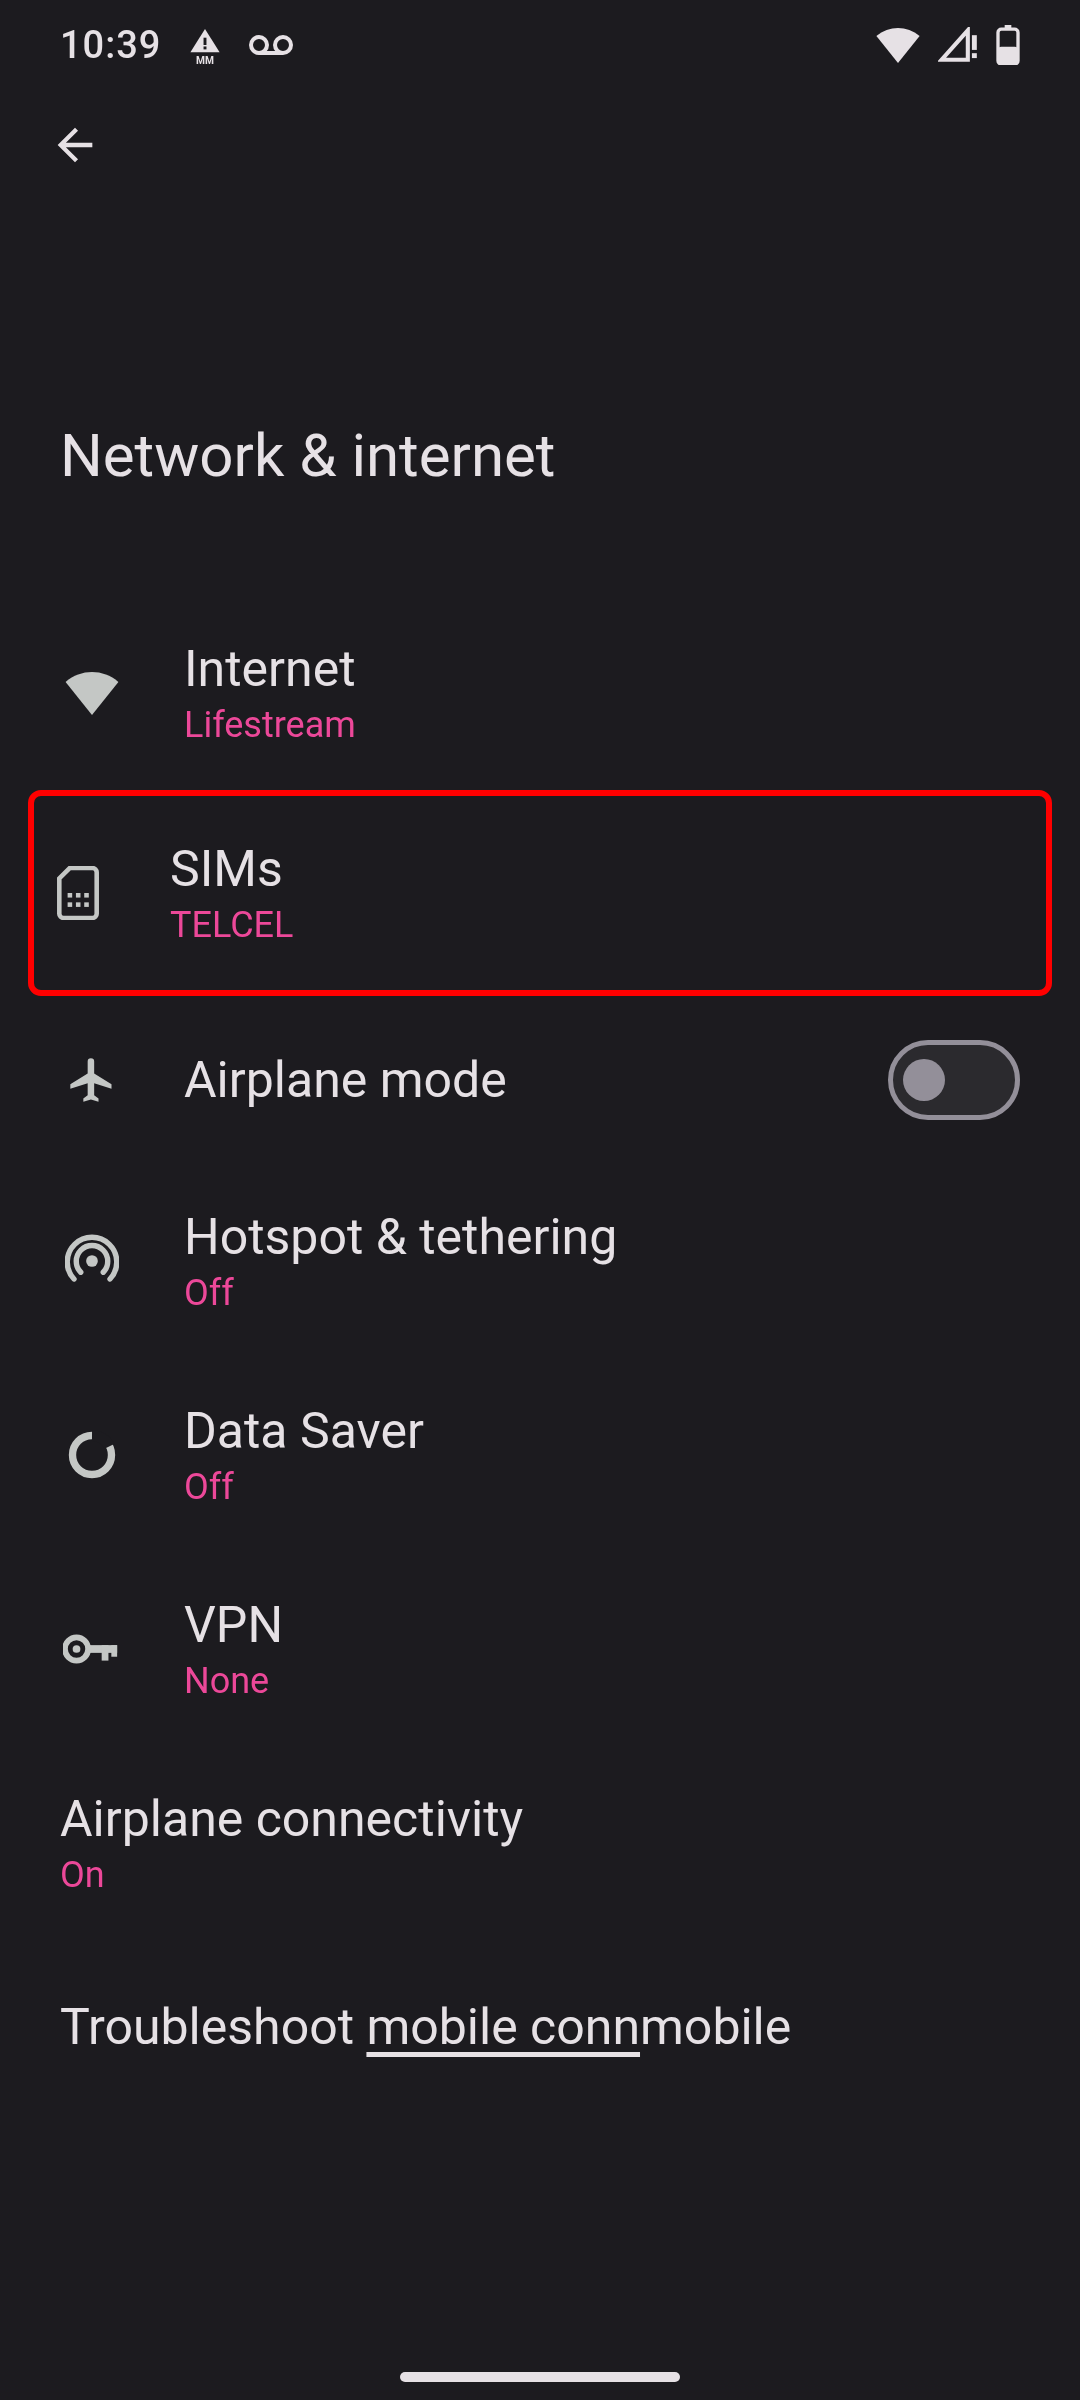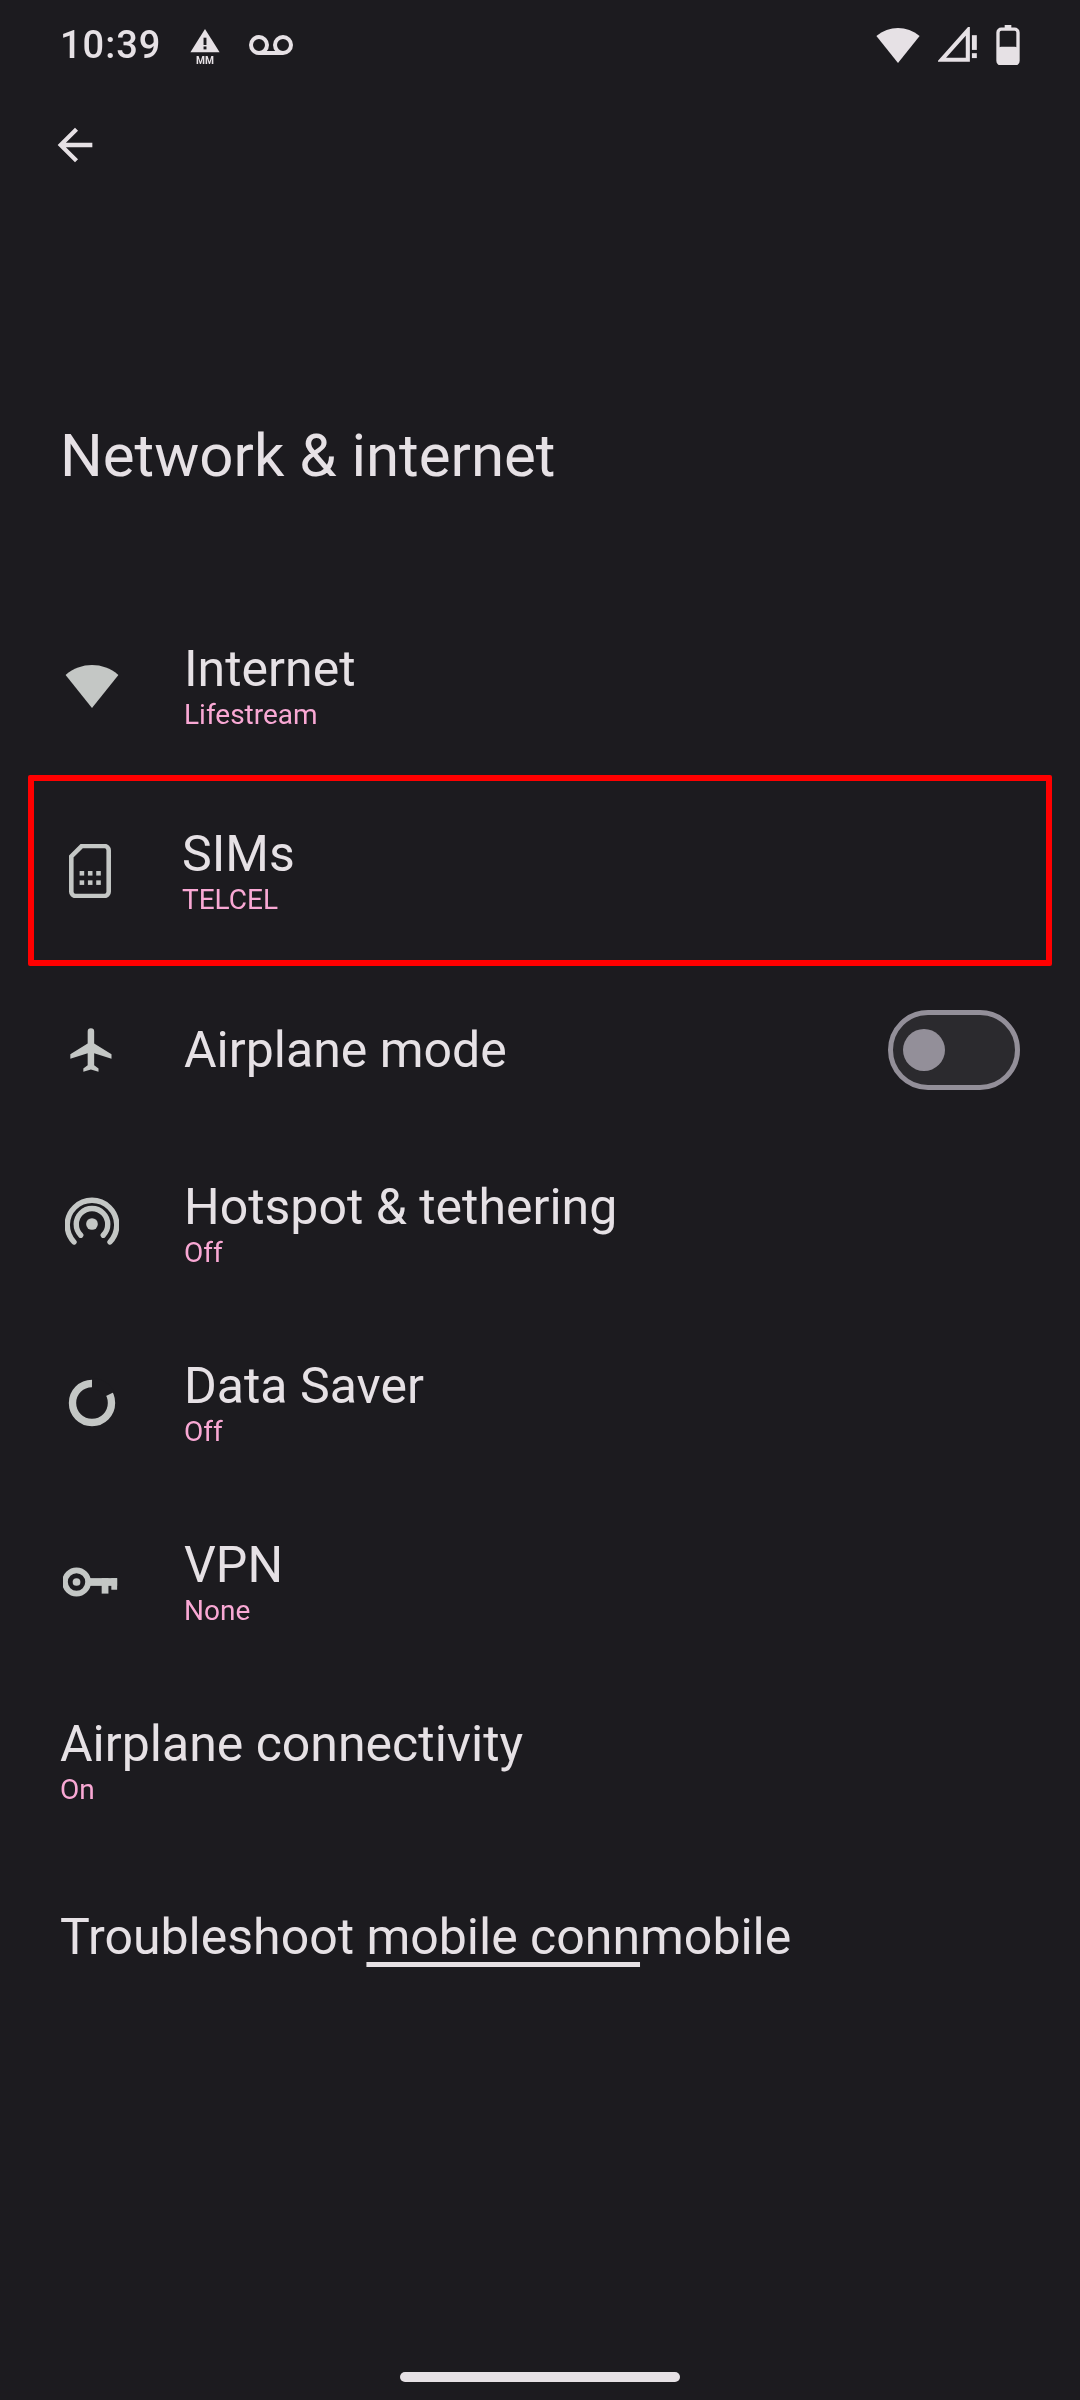--- a/index.html
+++ b/index.html
@@ -67,41 +67,41 @@
     display: flex;
     justify-content: center;
     align-items: center;
     margin-right: 60px;
     color: #c4c7c5;
   }
   .row-text {
     flex: 1 1 auto;
     display: flex;
     flex-direction: column;
-    gap: 0;
+    gap: 6px;
   }
   .row-title {
     font-size: 50px;
     font-weight: 400;
     color: #e6e1e5;
   }
   .row-sub {
-    font-size: 28px;
-    color: #f9a8d4;
+    font-size: 36px;
+    color: #ec4899;
   }
   .row-ctl { flex: 0 0 auto; margin-left: 20px; }
 
   .no-icon .row-text { margin-left: 0; }
 
   
   .highlighted {
     border: 6px solid #ff0000;
-    border-radius: 2px;
+    border-radius: 13px;
     margin: 0 28px;
-    padding-left: 24px;
+    padding-left: 12px;
     padding-right: 28px;
     justify-content: center;
   }
 
   
   .switch {
     position: relative;
     width: 132px;
     height: 80px;
     border-radius: 999px;

